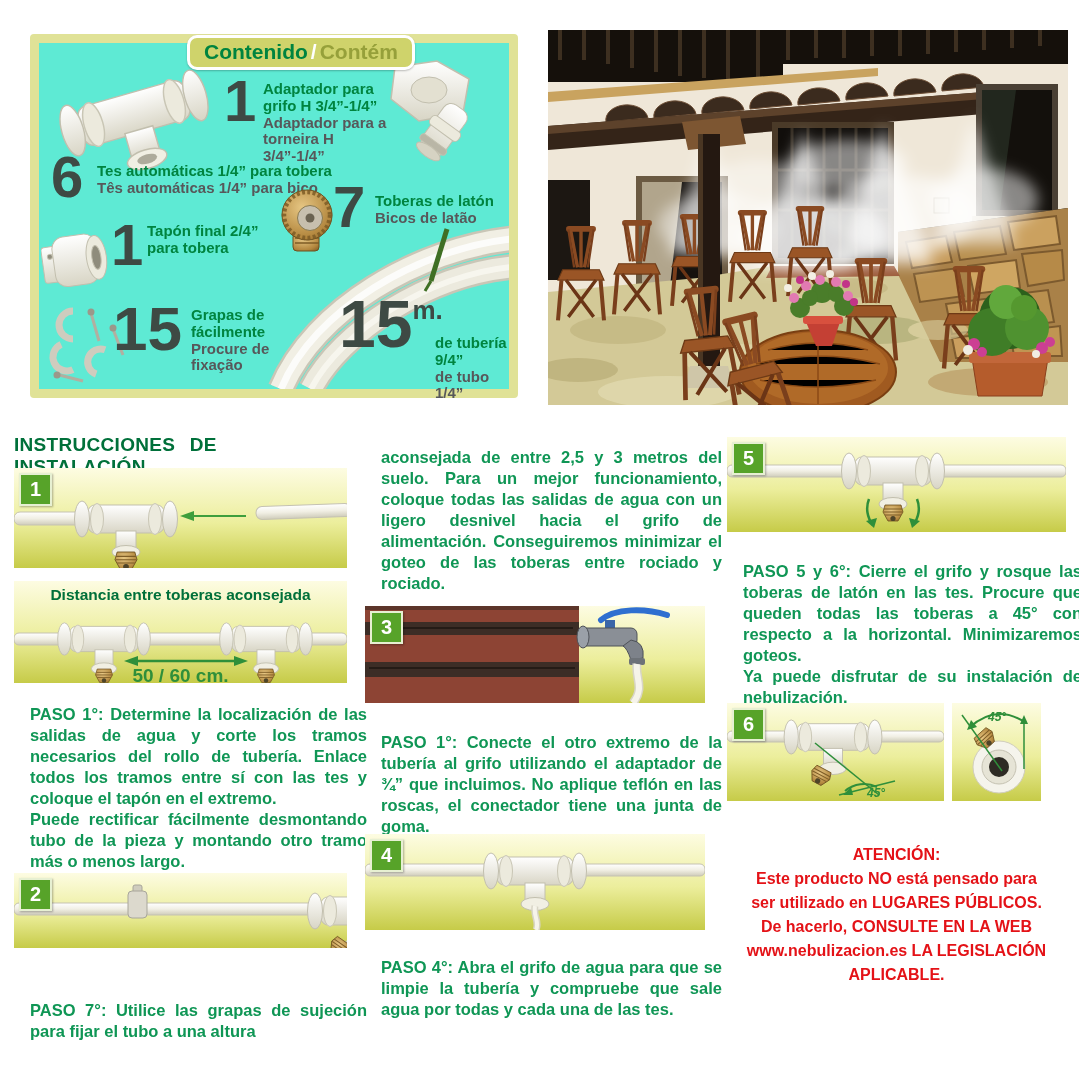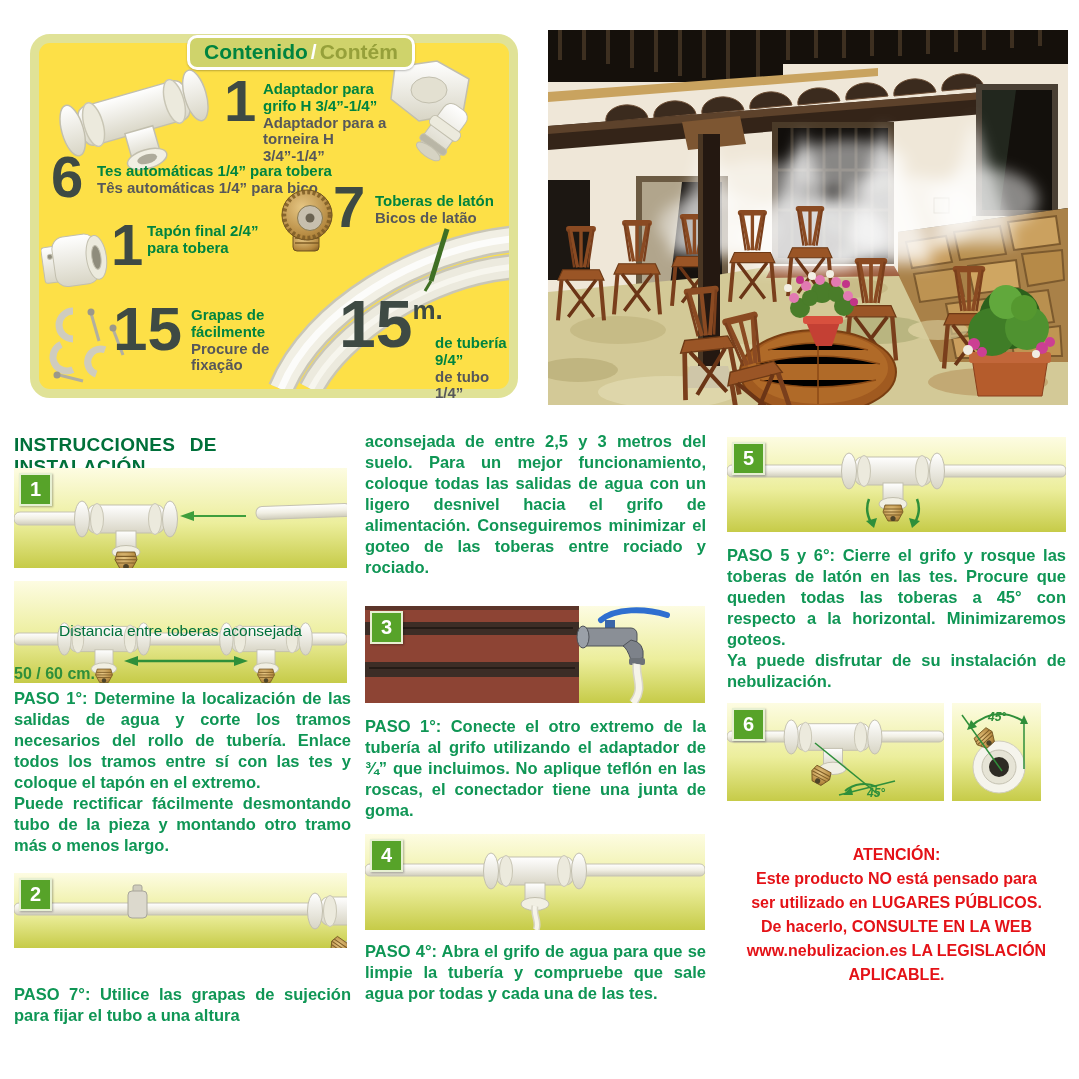--- a/index.html
+++ b/index.html
@@ -2,46 +2,46 @@
 <html><head>
 <meta charset="utf-8">
 <style>
   html,body{margin:0;padding:0;}
   body{width:1079px;height:1079px;position:relative;background:#ffffff;
        font-family:"Liberation Sans", sans-serif;overflow:hidden;}
   .abs{position:absolute;}
   .preline{white-space:pre-line;}
 
   
-  .contents-card{left:30px;top:34px;width:470px;height:346px;background:#fde047;
-    border:9px solid #e0e297;border-radius:20px;}
+  .contents-card{left:30px;top:34px;width:470px;height:346px;background:#5eead4;
+    border:9px solid #e0e297;border-radius:4px;}
   .contents-tab{left:148px;top:-8px;background:#cfd36b;border:3px solid #ffffff;
     border-radius:10px;padding:2px 14px 3px;font-weight:bold;font-size:21px;
     box-shadow:0 1px 2px rgba(0,0,0,.25);white-space:nowrap;z-index:5;}
   .tab-es{color:#00843f;} .tab-sep{color:#ffffff;padding:0 3px;} .tab-pt{color:#96a03a;}
   .qty{font-weight:bold;color:#3e4a44;line-height:.9;}
   .itx{font-weight:bold;font-size:15px;line-height:1.12;}
   .itx .es{color:#00843f;} .itx .pt{color:#57585a;}
   .sup-unit{font-size:26px;vertical-align:28px;}
 
   
   .inst-title{left:14px;top:434px;width:345px;margin:0;font-size:19px;font-weight:bold;
     color:#00703a;letter-spacing:.3px;word-spacing:9px;}
   .fig{background:linear-gradient(#fdfce2,#ecee9c 55%,#c6cb48);overflow:hidden;}
   .fig svg{position:absolute;left:0;top:0;}
   .badge{position:absolute;left:5px;top:5px;width:29px;height:29px;background:#57a329;
     border:2px solid #e7f0d2;color:#ffffff;font-weight:bold;font-size:20px;
     display:flex;align-items:center;justify-content:center;z-index:3;
     box-shadow:1px 1px 2px rgba(0,0,0,.3);}
   .gp{font-weight:bold;font-size:16.5px;line-height:1.27;color:#0f9655;
-    text-align:justify;white-space:pre-line;margin:0;}
-  .dist-title{left:0;top:5px;width:100%;text-align:center;font-weight:normal;
-    font-size:15.5px;color:#00703a;z-index:2;margin-top:36px;}
-  .dist-label{left:0;top:84px;width:100%;font-weight:bold;
-    font-size:16px;color:#2f8f3a;z-index:2;}
+    text-align:justify;white-space:pre-line;margin:16px;}
+  .dist-title{left:0;top:5px;width:100%;text-align:center;font-weight:bold;
+    font-size:15.5px;color:#00703a;z-index:2;}
+  .dist-label{left:0;top:84px;width:100%;text-align:center;font-weight:bold;
+    font-size:19px;color:#2f8f3a;z-index:2;}
 
   
   .warning{left:727px;top:843px;width:339px;text-align:center;color:#e41217;
     font-weight:bold;font-size:16px;line-height:1.5;}
 </style>
 </head>
 <body>
 
 <svg width="0" height="0" style="position:absolute" aria-hidden="true">
   <defs>

